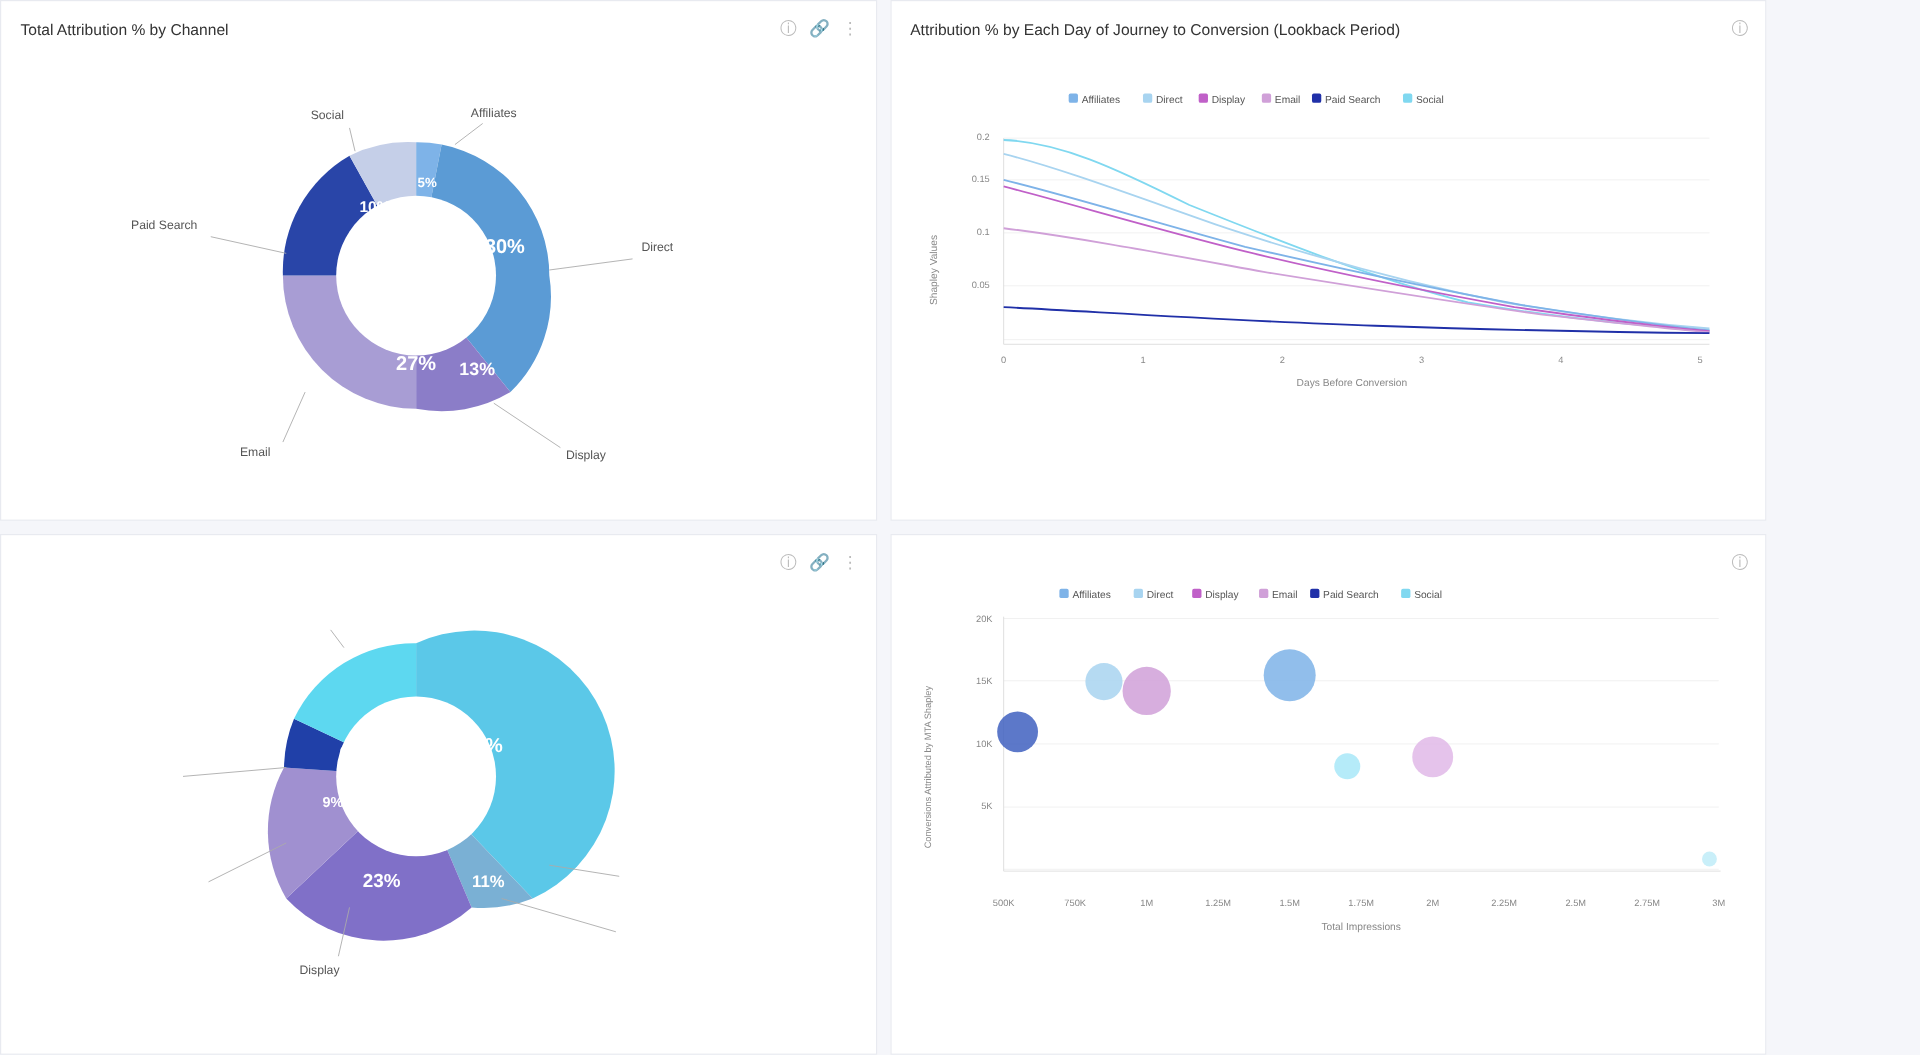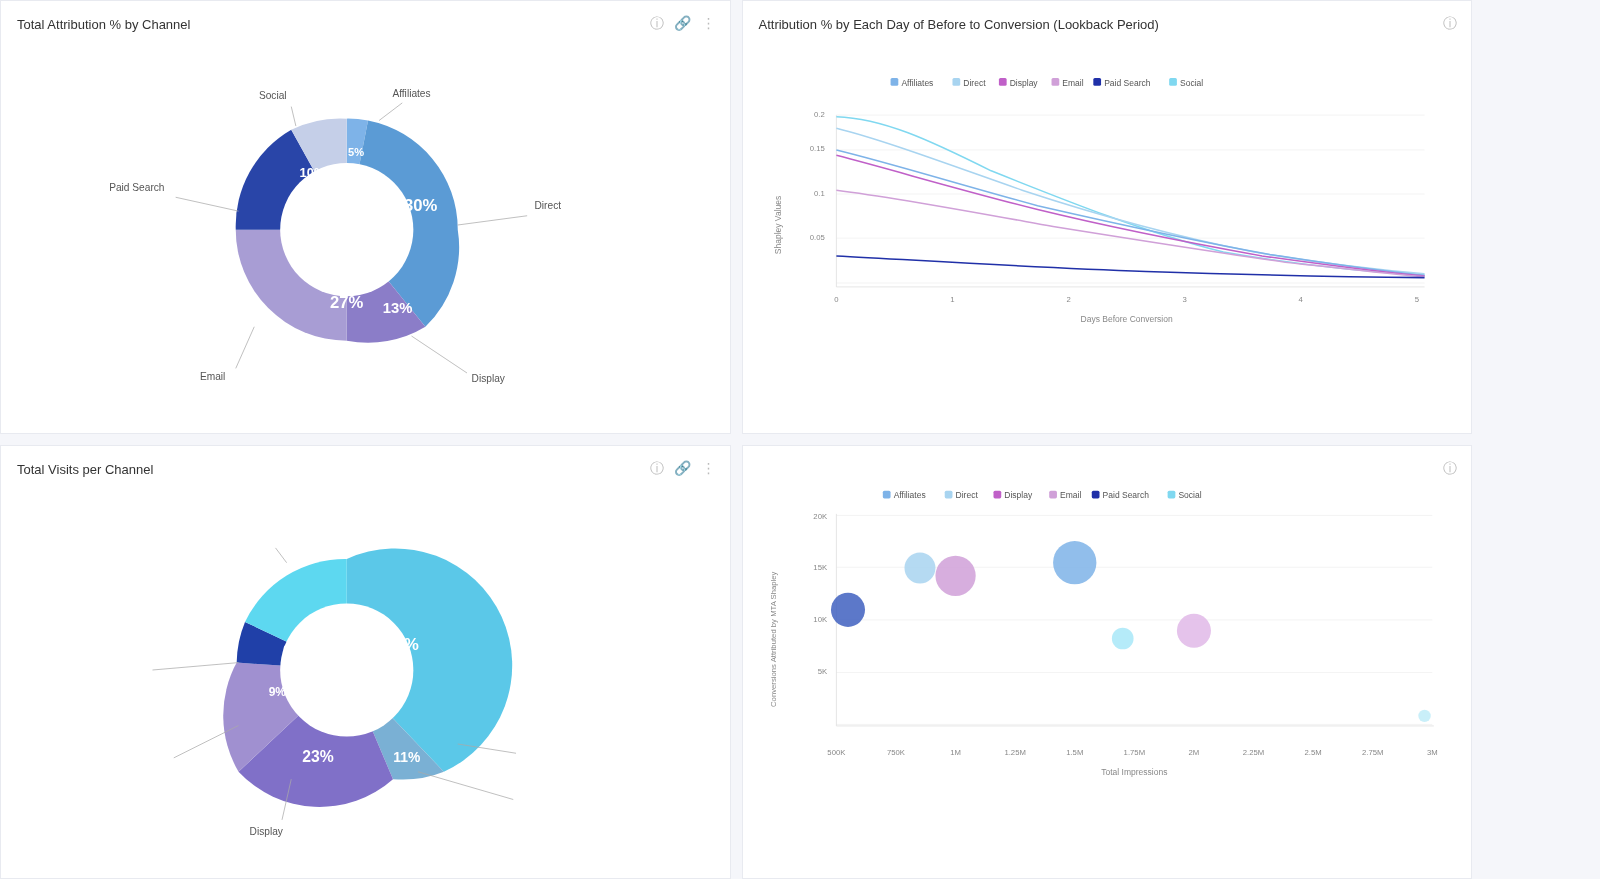--- a/index.html
+++ b/index.html
@@ -100,21 +100,21 @@
         <line x1="165" y1="310" x2="145" y2="355" stroke="#aaa" stroke-width="0.8"></line>
         <text x="68" y="163" text-anchor="end" fill="#555" font-size="11">Paid Search</text>
         <line x1="148" y1="185" x2="80" y2="170" stroke="#aaa" stroke-width="0.8"></line>
         <text x="185" y="64" text-anchor="middle" fill="#555" font-size="11">Social</text>
         <line x1="210" y1="93" x2="205" y2="72" stroke="#aaa" stroke-width="0.8"></line>
       </svg>
     </div>
   </div>
 
   <div class="panel">
-    <div class="panel-title">Attribution % by Each Day of Before to Conversion (Lookback Period)</div>
+    <div class="panel-title">Attribution % by Each Day of Journey to Conversion (Lookback Period)</div>
     <div class="panel-icons">
       <span class="panel-icon">ⓘ</span>
     </div>
     <div class="chart-area">
       <svg width="100%" height="100%" viewBox="0 0 900 400">
 
         <rect x="170" y="10" width="10" height="10" rx="2" fill="#7eb3e8"></rect>
         <text x="184" y="20" font-size="11" fill="#555">Affiliates</text>
         <rect x="250" y="10" width="10" height="10" rx="2" fill="#a8d4f0"></rect>
         <text x="264" y="20" font-size="11" fill="#555">Direct</text>
@@ -161,21 +161,20 @@
         <path d="M100,110 C170,128 260,155 360,180 C450,202 550,222 650,240 C750,254 815,262 860,266" fill="none" stroke="#c060c8" stroke-width="2"></path>
 
         <path d="M100,155 C180,165 270,182 380,202 C480,218 580,234 680,248 C770,258 820,264 860,267" fill="none" stroke="#d0a0d8" stroke-width="2"></path>
 
         <path d="M100,240 C200,245 350,255 500,260 C650,265 750,267 860,268" fill="none" stroke="#2030a8" stroke-width="2"></path>
       </svg>
     </div>
   </div>
 
   <div class="panel">
-    <div class="panel-title">Total Visits per Channel</div>
     <div class="panel-icons">
       <span class="panel-icon">ⓘ</span>
       <span class="panel-icon">🔗</span>
       <span class="panel-icon">⋮</span>
     </div>
     <div class="chart-area">
       <svg width="100%" height="100%" viewBox="0 0 570 400">
 
         <path d="M265,200 L265,80 A120,120 0 0,1 370,310 Z" fill="#5bc8e8"></path>
 

